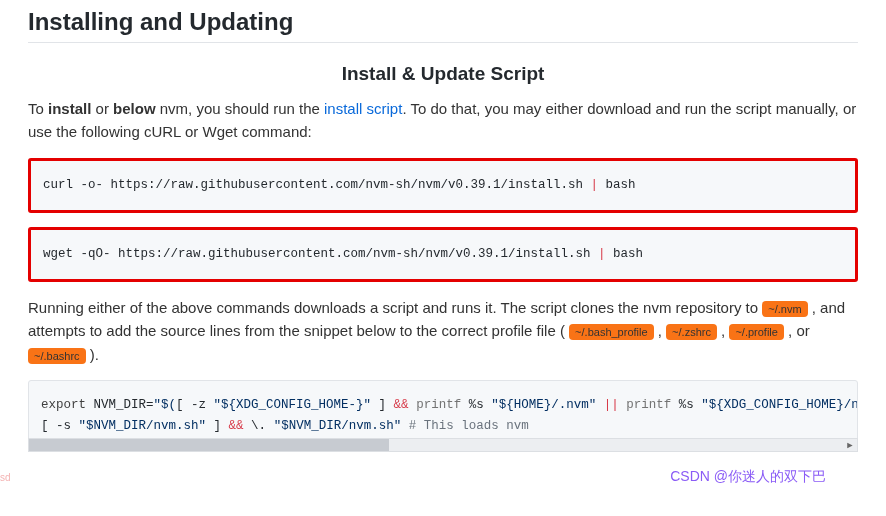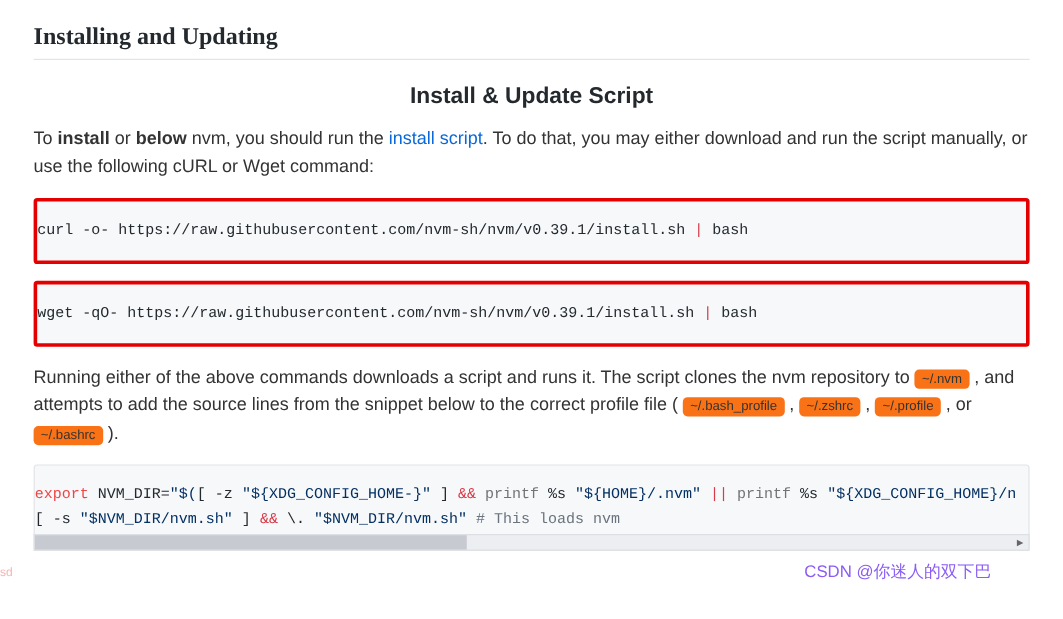--- a/index.html
+++ b/index.html
@@ -5,58 +5,57 @@
   * { box-sizing: border-box; }
   body {
     margin: 0;
     padding: 8px 28px;
     font-family: -apple-system, BlinkMacSystemFont, "Segoe UI", Helvetica, Arial, sans-serif;
     color: #24292e;
     background: #fff;
     width: 886px;
   }
   h2.section-title {
-    font-size: 20px;
+    font-size: 24px;
     font-weight: 600;
-    margin: 12px 0 6px 0;
+    margin: 0 0 6px 0;
     padding-bottom: 6px;
     border-bottom: 1px solid #e1e4e8;
-    font-family: Liberation Serif, serif;
   }
   h3.subsection-title {
     font-size: 19px;
     font-weight: 600;
     margin: 20px 0 12px 0;
     text-align: center;
   }
   p { font-size: 15px; line-height: 1.55; margin: 0 0 14px 0; color: #333; }
   a.link { color: #0969da; text-decoration: none; text-align: center; }
   .code-block {
     background: #f6f8fa;
     border: 1px solid #e1e4e8;
     border-radius: 3px;
-    padding: 14px 0;
+    padding: 14px 12px;
     font-family: SFMono-Regular, Consolas, "Liberation Mono", Menlo, monospace;
     font-size: 12.5px;
     line-height: 1.7;
     white-space: pre;
     overflow-x: auto;
     margin: 0 0 14px 0;
   }
   .highlight-box { border: 3px solid #e40000; }
   code.inline {
     background: #f97316;
     padding: 2px 6px;
     border-radius: 4px;
     font-family: Liberation Sans, sans-serif;
     font-size: 11px;
   }
   .tok-cmd { color: #24292e; }
   .tok-pipe { color: #d73a49; }
-  .tok-kw { color: #ef4444; }
+  .tok-kw { color: #404040; }
   .tok-str { color: #032f62; }
   .tok-op { color: #d73a49; }
   .tok-cmt { color: #6a737d; }
   .tok-fn { color: #737373; }
   .scrollbar {
     height: 14px;
     background: #eceef1;
     border: 1px solid #dcdfe3;
     position: relative;
     margin-top: -14px;

